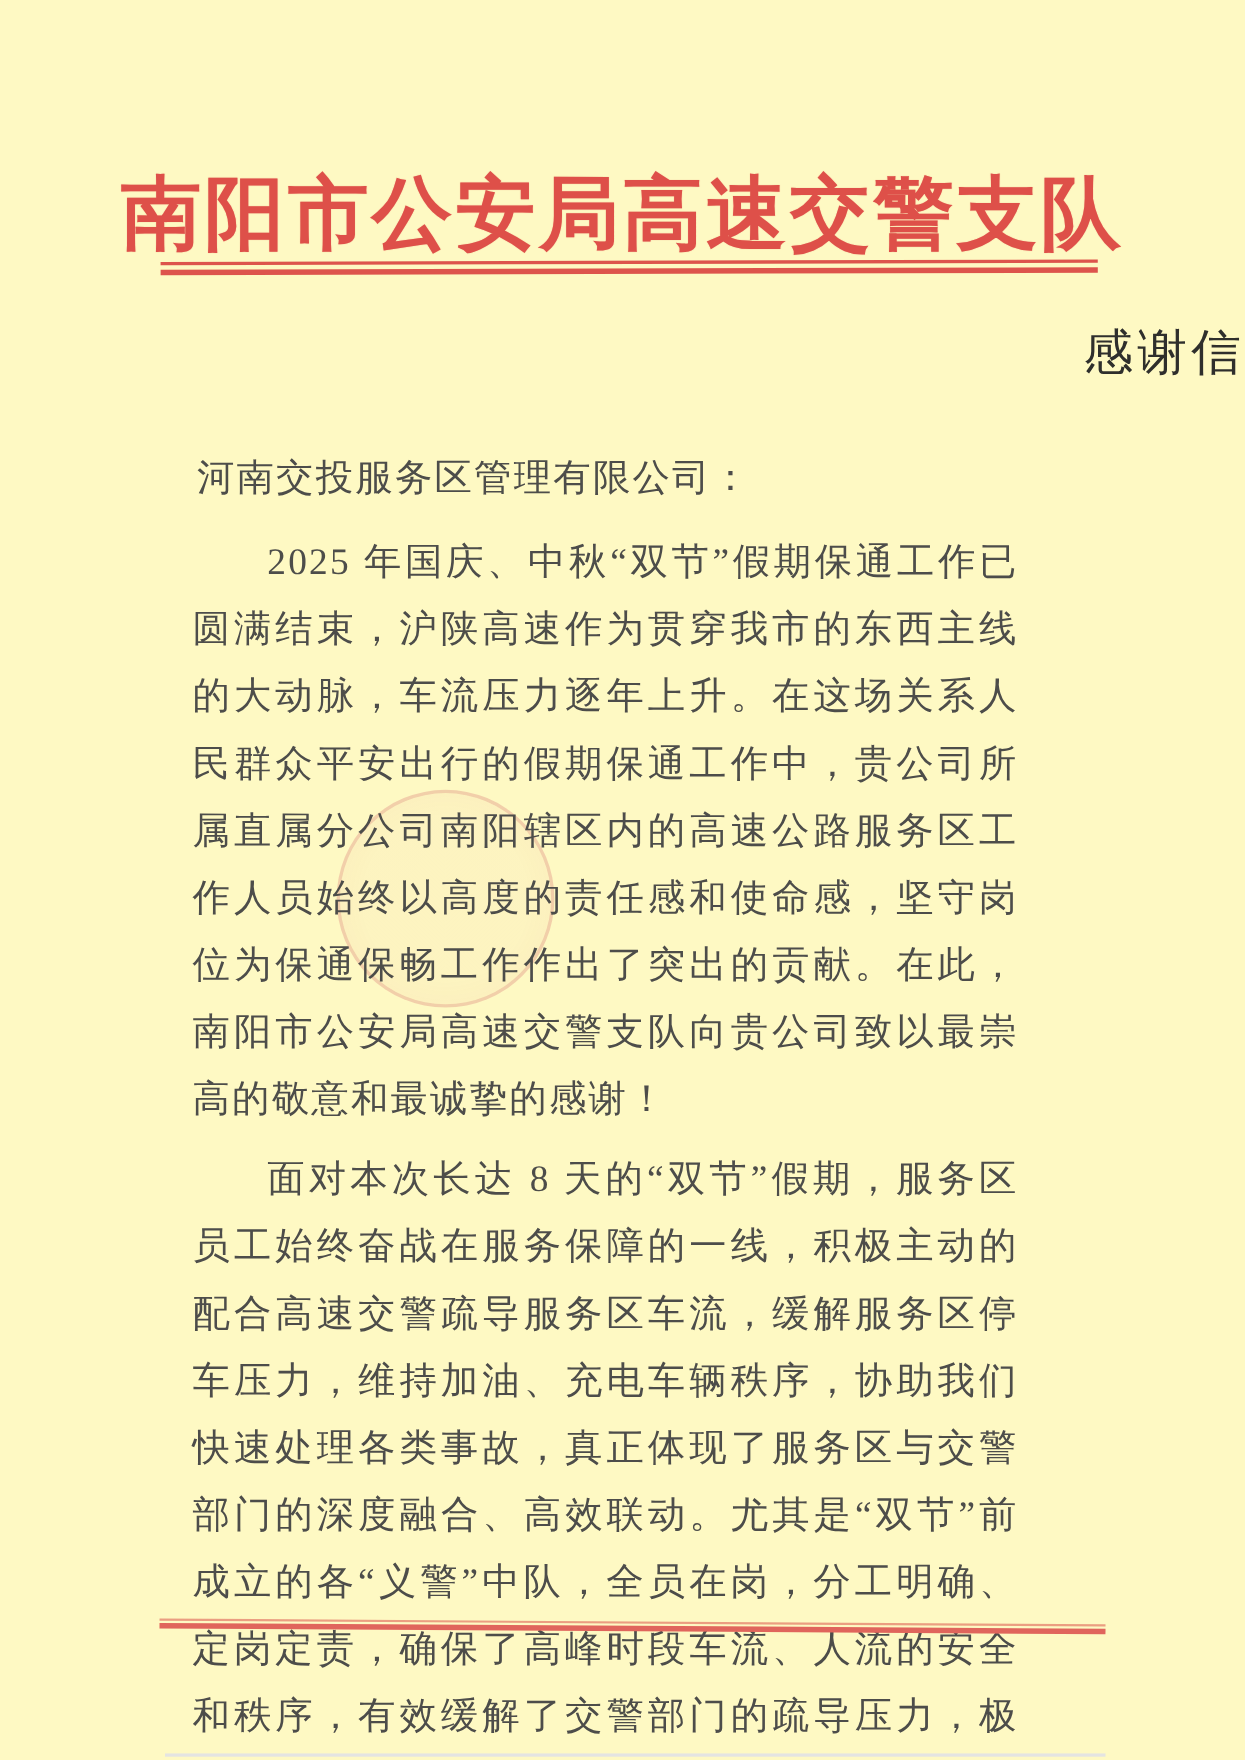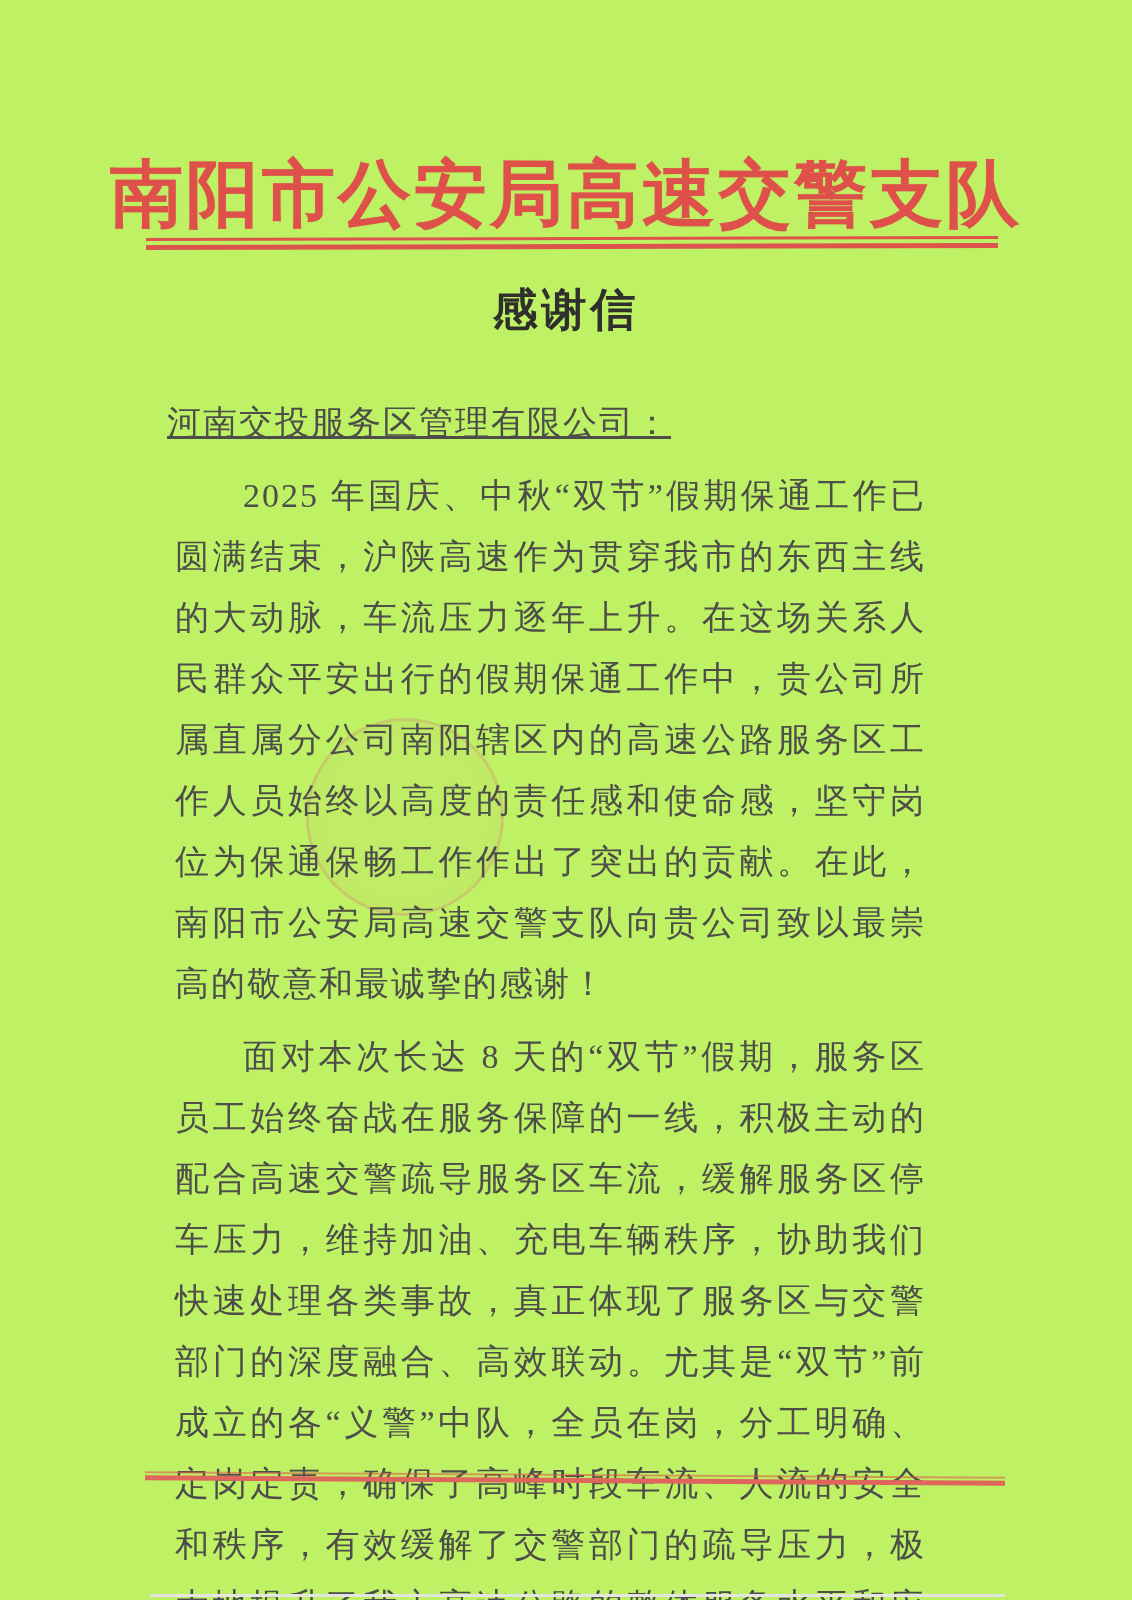--- a/index.html
+++ b/index.html
@@ -4,21 +4,21 @@
 <style>
   html, body {
     margin: 0;
     padding: 0;
     background: #ffffff;
   }
   .page {
     position: relative;
     width: 1132px;
     height: 1600px;
-    background: #bef264;
+    background: #fef9c3;
     overflow: hidden;
     font-family: "Liberation Serif", serif;
   }
   
   .letterhead {
     position: absolute;
     top: 146px;
     left: 0;
     width: 100%;
     text-align: center;
@@ -35,47 +35,46 @@
     left: 146px;
     width: 852px;
     height: 4px;
     border-top: 3px solid #dd544c;
     border-bottom: 5px solid #dd544c;
     transform: rotate(-0.15deg);
   }
   
   .doc-title {
     position: absolute;
-    top: 280px;
+    top: 290px;
     left: 0;
     width: 100%;
-    text-align: center;
+    text-align: right;
     font-size: 45px;
-    font-weight: bold;
+    font-weight: normal;
     letter-spacing: 4px;
     color: #2f2f2c;
   }
   
   .body-text {
     position: absolute;
     top: 388px;
     left: 163px;
     width: 775px;
     font-size: 34px;
     line-height: 61px;
     letter-spacing: 2px;
     color: #4d4d4a;
     text-align: justify;
     text-align-last: left;
     word-break: break-all;
   }
   .salutation {
-    margin: 4px;
+    margin: 16px;
     text-indent: 0;
-    text-decoration: underline;
   }
   .para {
     margin: 12px;
     text-indent: 2em;
   }
   
   .seal {
     position: absolute;
     top: 718px;
     left: 306px;

